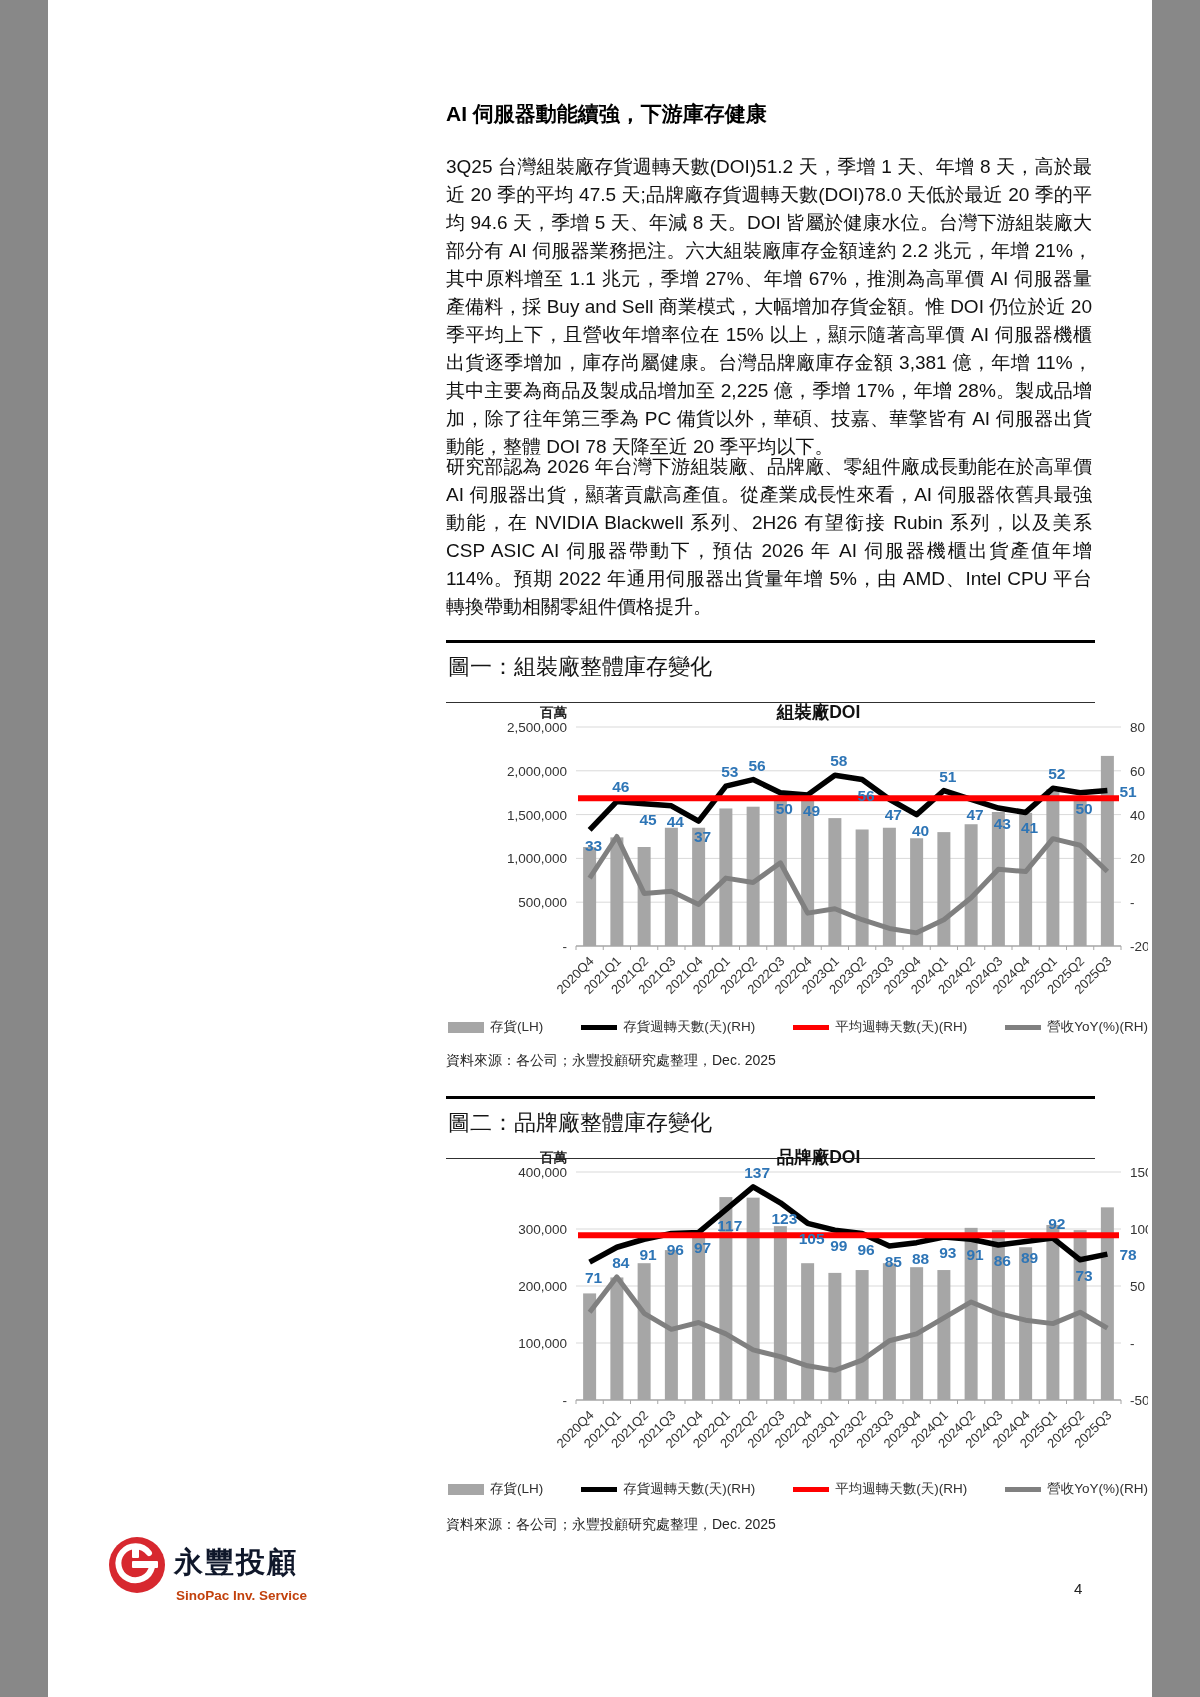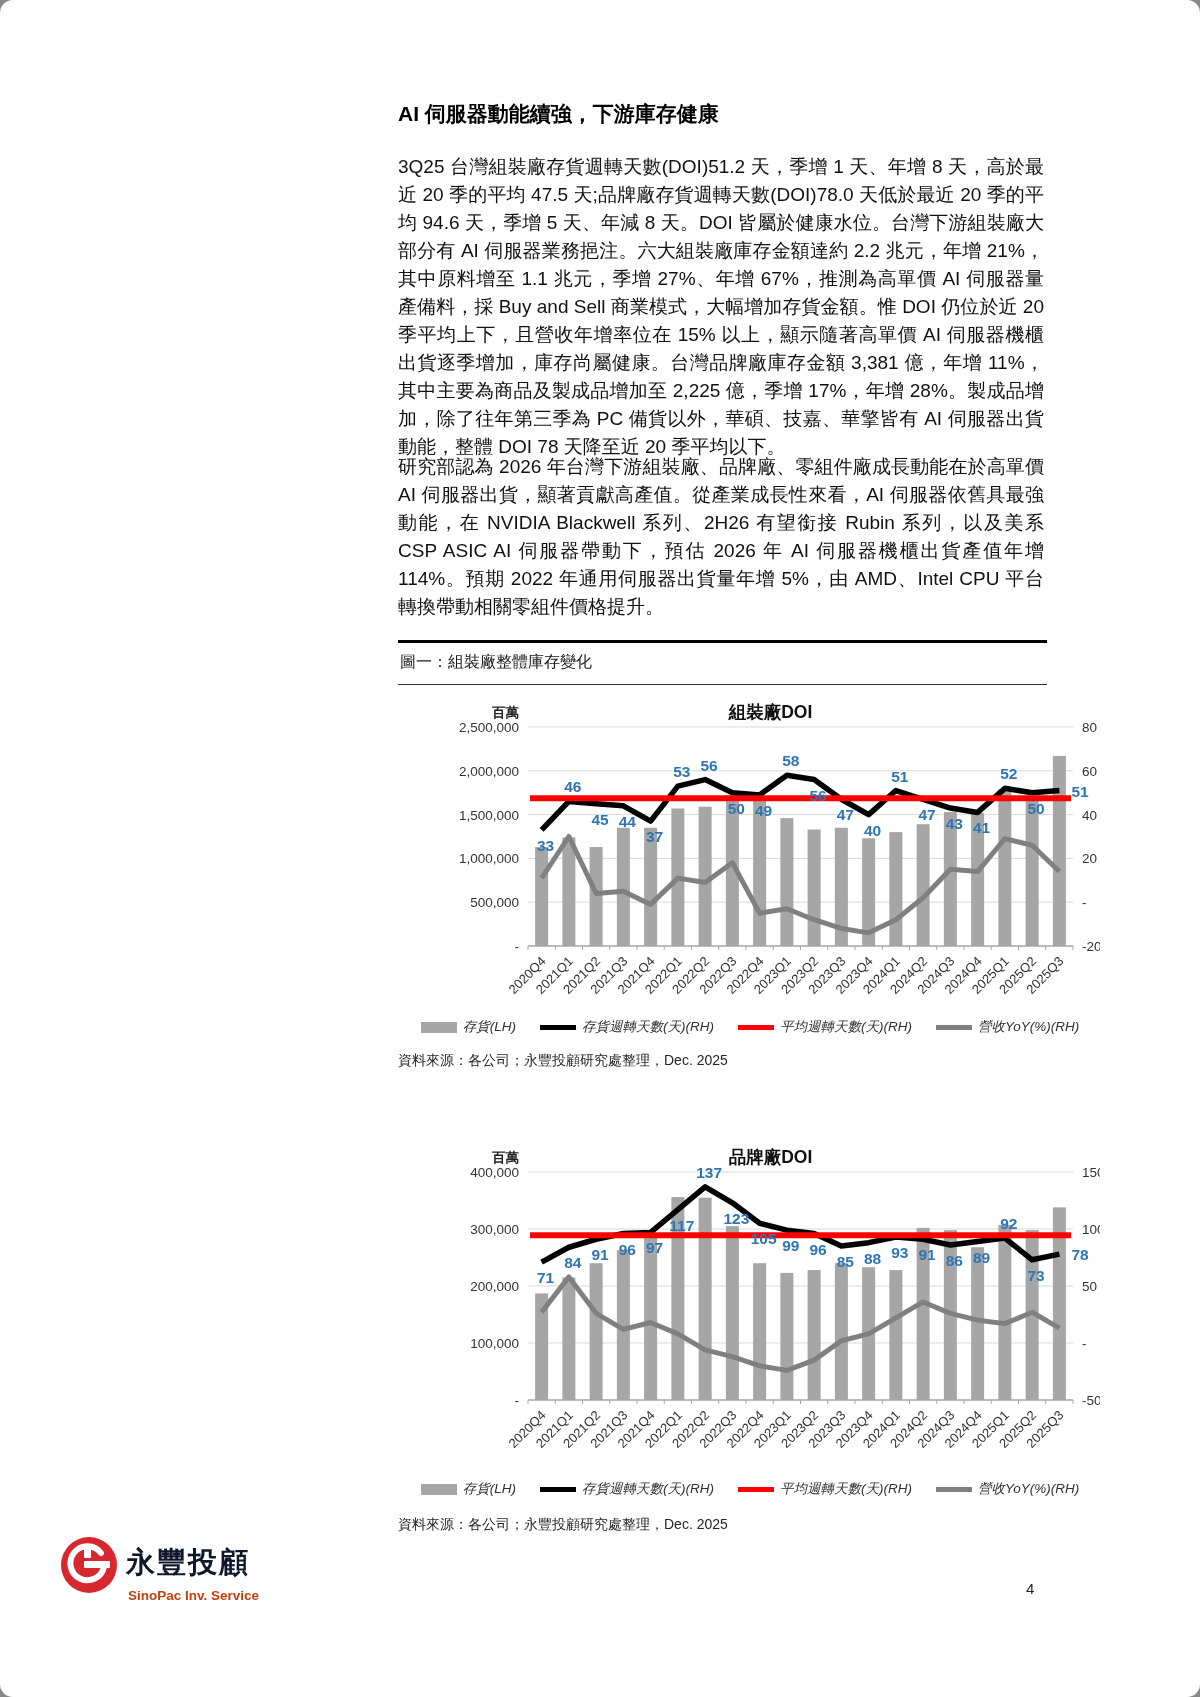--- a/index.html
+++ b/index.html
@@ -1,41 +1,41 @@
 <!DOCTYPE html>
 <html><head>
 <meta charset="utf-8">
 <style>
   html,body{margin:0;padding:0;background:#888;}
   #page{
-    position:relative;width:1200px;height:1697px;background:#ffffff;
+    position:relative;width:1104px;height:1697px;background:#ffffff;
     margin:0 auto;font-family:"Liberation Sans","DejaVu Sans",sans-serif;
-    color:#1a1a1a;overflow:hidden;border-radius:13px;
+    color:#1a1a1a;overflow:hidden;
   }
   .abs{position:absolute;}
   .heading{
     left:398px;top:86px;width:646px;font-size:21px;font-weight:bold;color:#000;
   }
   .para{
     left:398px;width:646px;font-size:19px;line-height:28px;text-align:justify;color:#111;
   }
   #para1{top:134px;}
   #para2{top:434px;}
   .fig-header{
     left:398px;width:645px;border-top:3.5px solid #000;border-bottom:1.5px solid #303030;
-    padding:9px 2px 11px 2px;font-size:16px;color:#161616;
+    padding:9px 2px 20px 2px;font-size:22px;color:#161616;
   }
   #fig1-header{top:640px;}
   #fig2-header{top:1096px;}
   .chart-svg{left:380px;width:720px;}
   #chart1-svg{top:692px;height:360px;}
   #chart2-svg{top:1148px;height:334px;}
   .legend{
-    left:400px;width:700px;display:flex;justify-content:center;align-items:center;
-    gap:24px;font-size:13.5px;color:#303030;font-style:italic;
+    left:400px;width:700px;display:flex;justify-content:space-between;align-items:center;
+    gap:24px;font-size:13.5px;color:#303030;
   }
   #legend1{top:1018px;}
   #legend2{top:1480px;}
   .legend-item{display:flex;align-items:center;gap:6px;white-space:nowrap;}
   .sw{display:inline-block;width:36px;}
   .sw-bar{height:11px;}
   .sw-line{height:5px;}
   .source{left:398px;font-size:14px;color:#262626;}
   #source1{top:1052px;}
   #source2{top:1516px;}
@@ -188,20 +188,23 @@
         <span>平均週轉天數(天)(RH)</span>
       </span>
       <span class="legend-item">
         <span class="sw sw-line" style="background: rgb(128, 128, 128);"></span>
         <span>營收YoY(%)(RH)</span>
       </span>
     </div>
 
   <div id="source1" class="abs source">資料來源：各公司；永豐投顧研究處整理，Dec. 2025</div>
 
+  <div id="fig2-header" class="abs fig-header">
+    <span>圖二：品牌廠整體庫存變化</span>
+  </div>
 
   <svg id="chart2-svg" class="abs chart-svg" viewBox="380 1148 720 334">
       <g>
         <line x1="528" x2="1073" y1="1172" y2="1172" stroke="#d9d9d9" stroke-width="1"></line>
         <text x="519" y="1177" text-anchor="end" font-size="13.5" fill="#333">400,000</text>
         <text x="1082" y="1177" text-anchor="start" font-size="13.5" fill="#333">150</text>
         <line x1="528" x2="1073" y1="1229" y2="1229" stroke="#d9d9d9" stroke-width="1"></line>
         <text x="519" y="1234" text-anchor="end" font-size="13.5" fill="#333">300,000</text>
         <text x="1082" y="1234" text-anchor="start" font-size="13.5" fill="#333">100</text>
         <line x1="528" x2="1073" y1="1286" y2="1286" stroke="#d9d9d9" stroke-width="1"></line>

